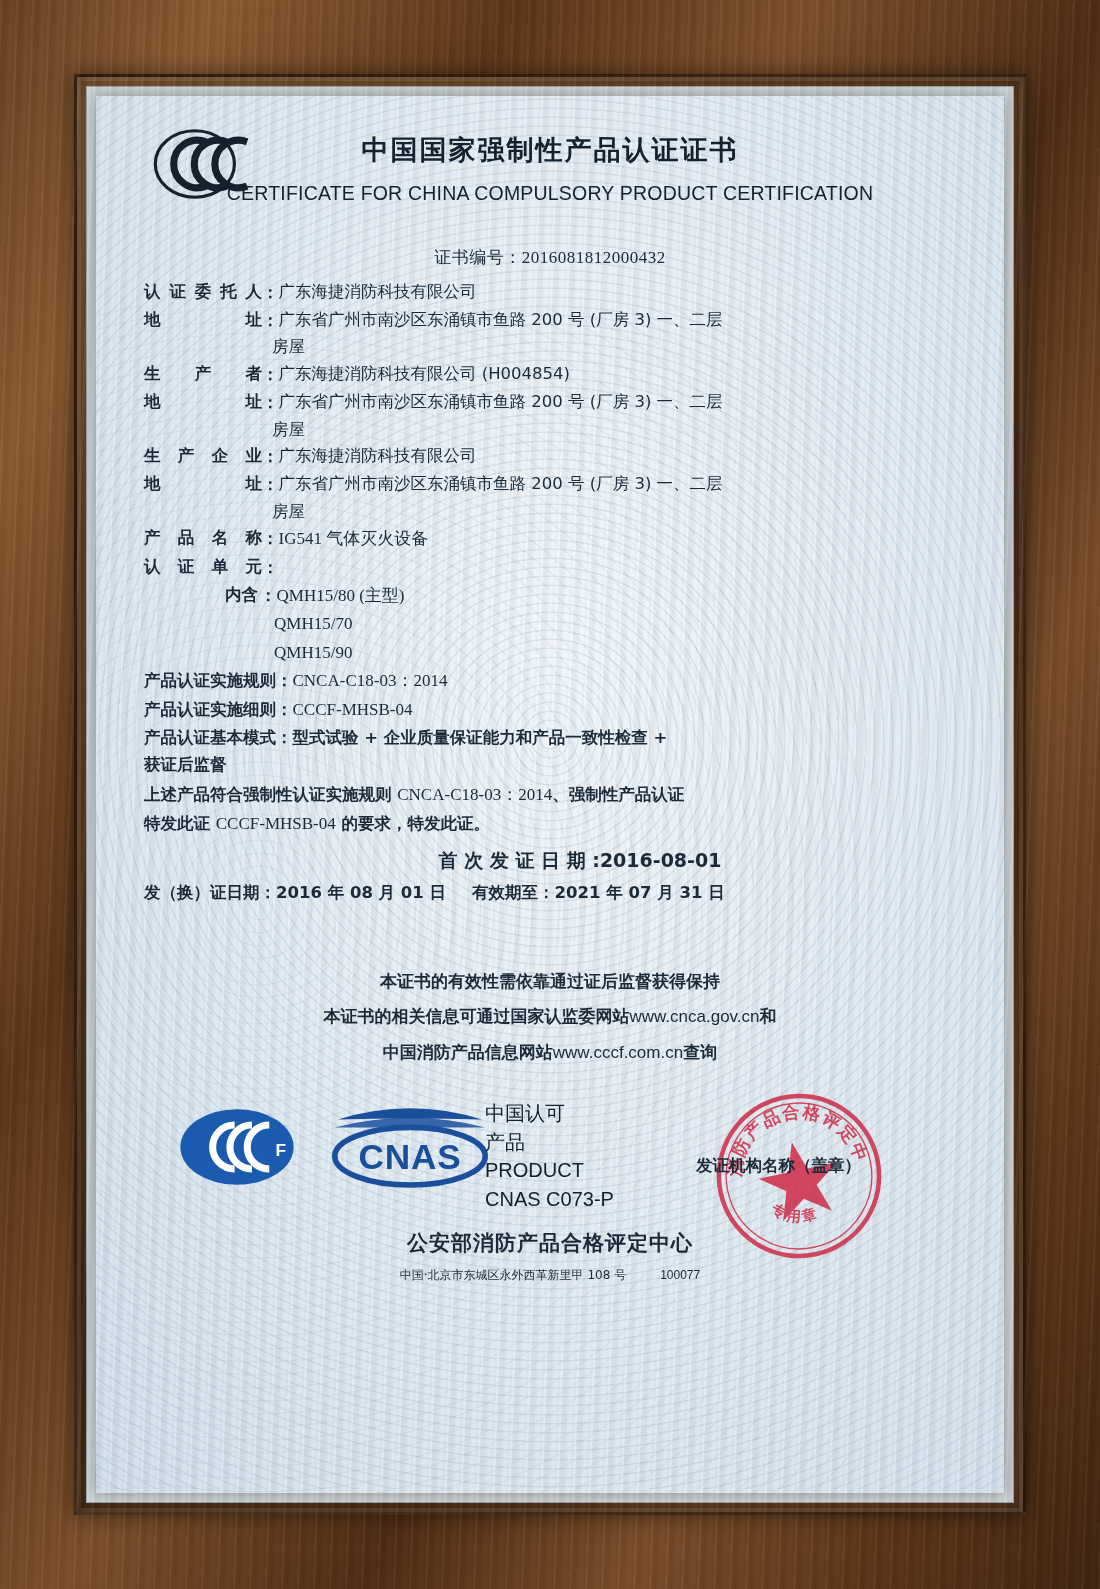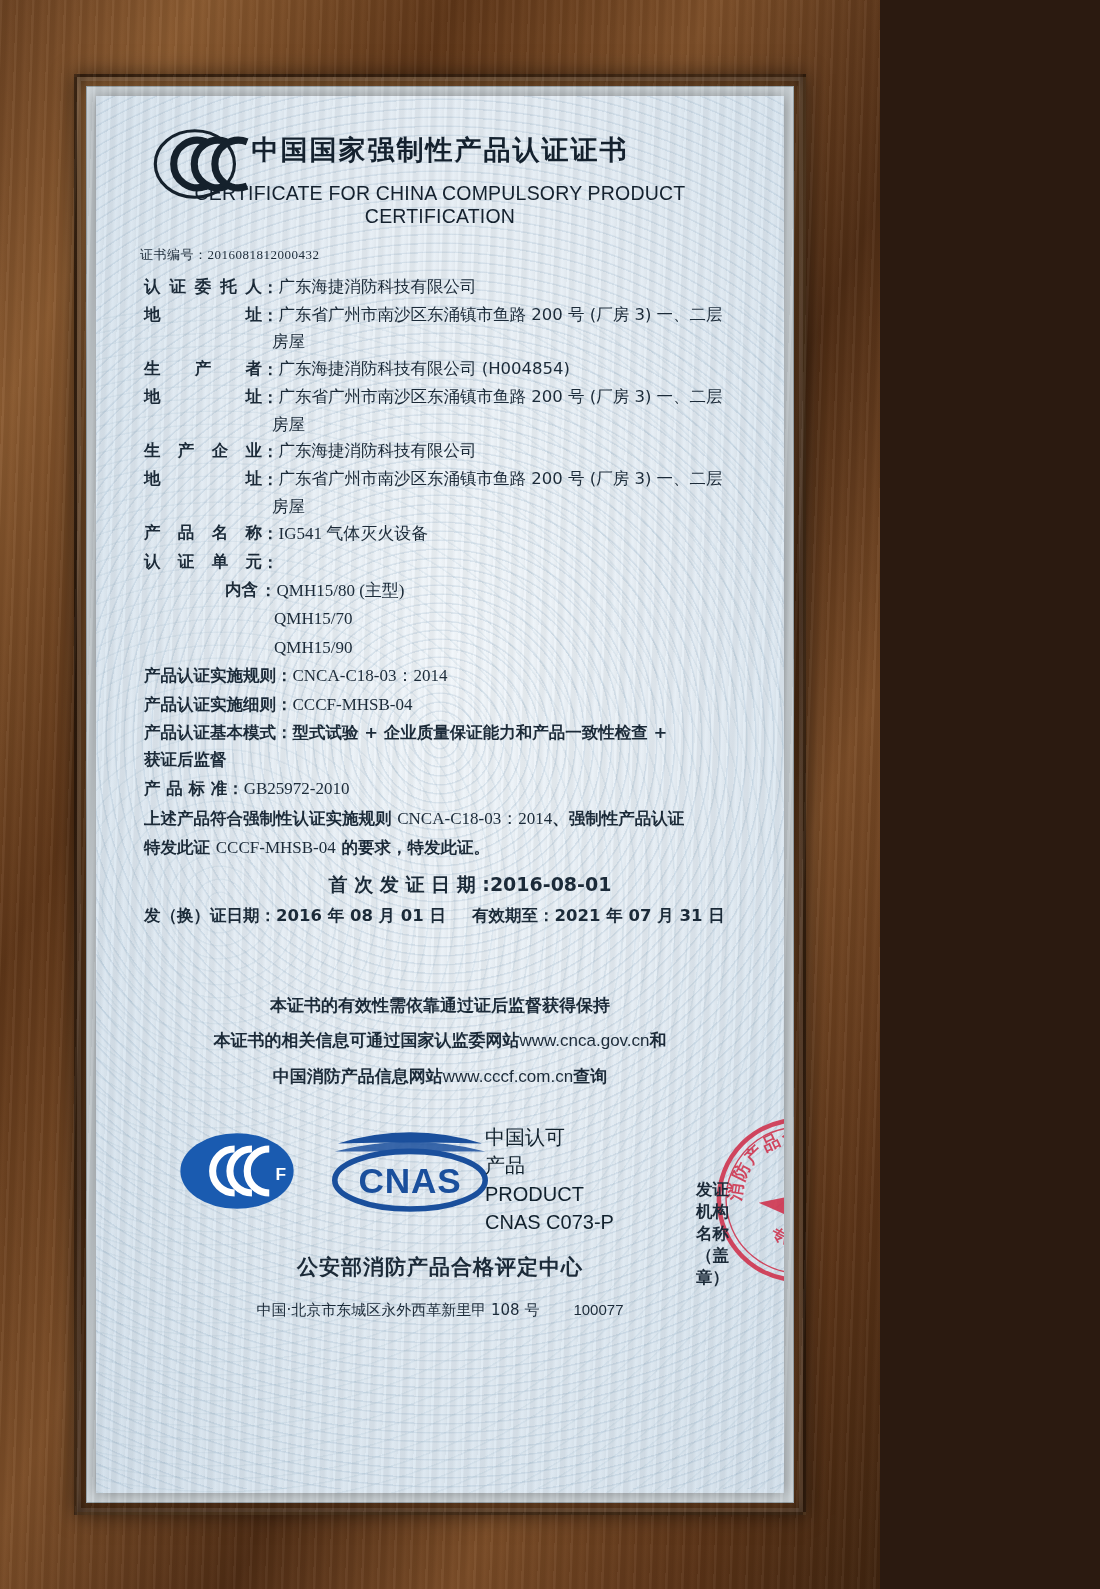--- a/index.html
+++ b/index.html
@@ -10,21 +10,21 @@
     width: 1100px;
     height: 1589px;
     font-family: "Liberation Sans", sans-serif;
     background: #2b1a10;
     overflow: hidden;
   }
 
   
   .frame {
     position: relative;
-    width: 880px;
+    width: 1100px;
     height: 1589px;
     box-sizing: border-box;
     background:
       linear-gradient(115deg, #6b4222 0%, #8a5a30 12%, #5e3618 28%, #7d4f29 44%,
                       #4e2c14 60%, #7a4c27 74%, #5a3317 88%, #3f240f 100%);
   }
   .frame::after {
     
     content: "";
     position: absolute;
@@ -122,22 +122,22 @@
   .title-en {
     text-align: center;
     font-family: "Liberation Sans", sans-serif;
     font-size: 19.5px;
     letter-spacing: 0.2px;
     padding-top: 14px;
     color: #14212e;
   }
 
   .cert-no {
-    text-align: left;
-    font-size: 13px;
+    text-align: center;
+    font-size: 17px;
     font-family: "Liberation Serif", serif;
     margin: 12px 0 10px 0;
     letter-spacing: 0.5px;
   }
 
   
   .fields {
     font-size: 16.5px;
     line-height: 1.62;
   }
@@ -294,22 +294,22 @@
     margin-top: 4px;
   }
   .footer-org {
     font-family: "DejaVu Sans", sans-serif;
     font-weight: bold;
     font-size: 21px;
     letter-spacing: 1px;
   }
   .footer-addr {
     font-family: "DejaVu Sans", sans-serif;
-    font-size: 15px;
-    margin-top: 20px;
+    font-size: 12px;
+    margin-top: 10px;
   }
   .footer-addr .zip {
     font-family: "Liberation Sans", sans-serif;
     margin-left: 34px;
   }
   .footer-url {
     font-family: "Liberation Serif", serif;
     font-size: 15px;
     margin-top: 14px;
     color: #1b2a38;
@@ -416,23 +416,20 @@
 
         <div class="wide-row">
           <span>产品认证实施细则：</span><span class="plain">CCCF-MHSB-04</span>
         </div>
 
         <div class="wide-row">
           <span>产品认证基本模式：</span><span>型式试验 + 企业质量保证能力和产品一致性检查 +</span>
         </div>
         <div class="wide-row">获证后监督</div>
 
-        <div class="wide-row">
-          <span>产 品 标 准：</span><span class="plain">GB25972-2010</span>
-        </div>
 
         <div class="statement">
           <span>上述产品符合强制性认证实施规则 </span><span class="plain">CNCA-C18-03：2014</span><span>、强制性产品认证</span><br>
           <span>特发此证 </span><span class="plain">CCCF-MHSB-04</span><span> 的要求，特发此证。</span>
         </div>
 
         <div class="first-issue">
           <span>首 次 发 证 日 期 :</span><span>2016-08-01</span>
         </div>
 

